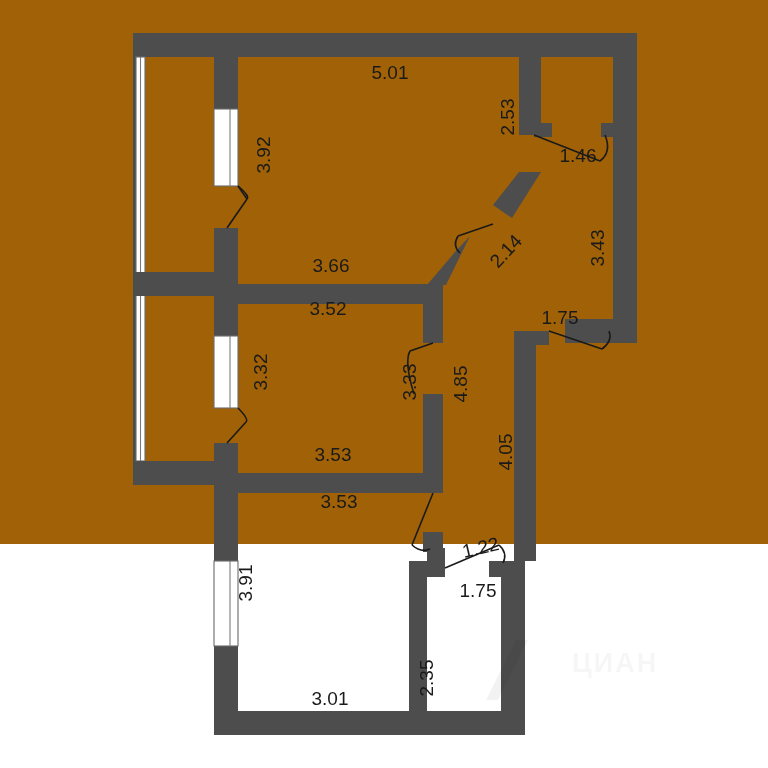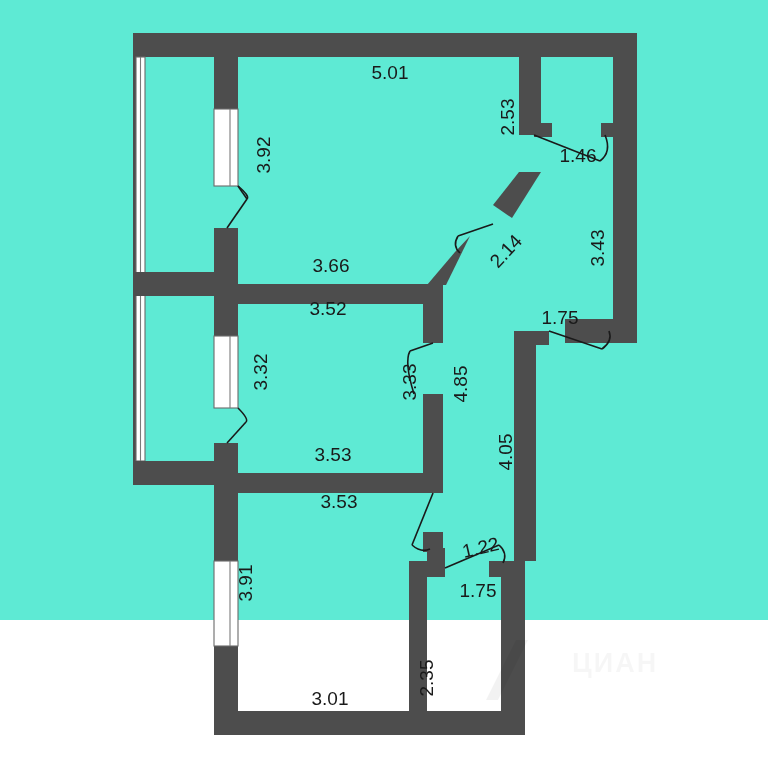--- a/index.html
+++ b/index.html
@@ -10,22 +10,22 @@
   }
   body {
     width: 768px;
     height: 768px;
     font-family: "Liberation Sans", sans-serif;
     overflow: hidden;
   }
   #plan-root {
     position: relative;
     width: 768px;
-    height: 620px;
-    background: #5eead4;
+    height: 544px;
+    background: #a16207;
   }
   #plan-svg {
     position: absolute;
     left: 0;
     top: 0;
     width: 768px;
     height: 768px;
     display: block;
   }
   .dim-text {

